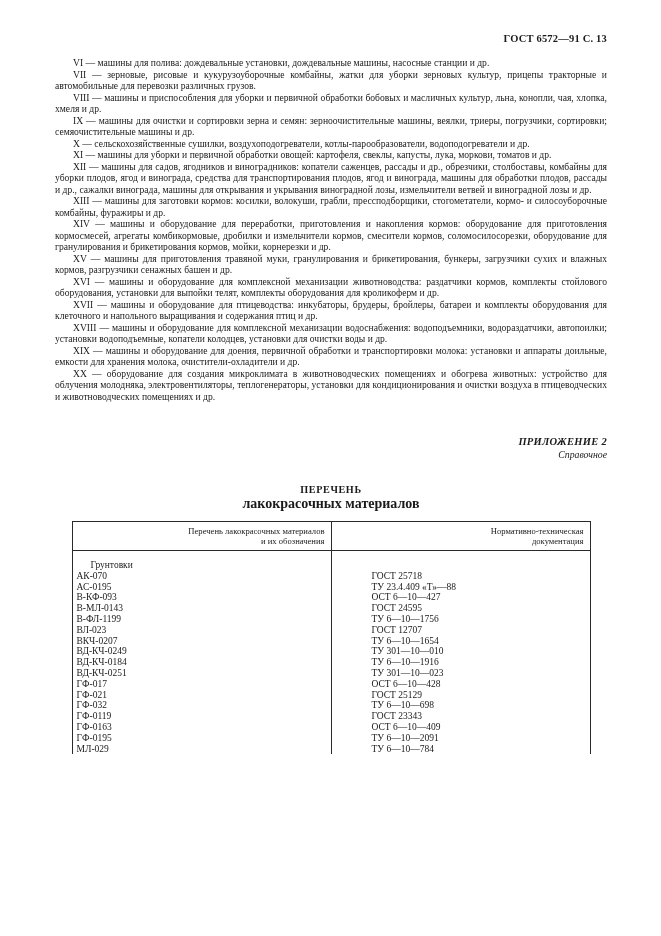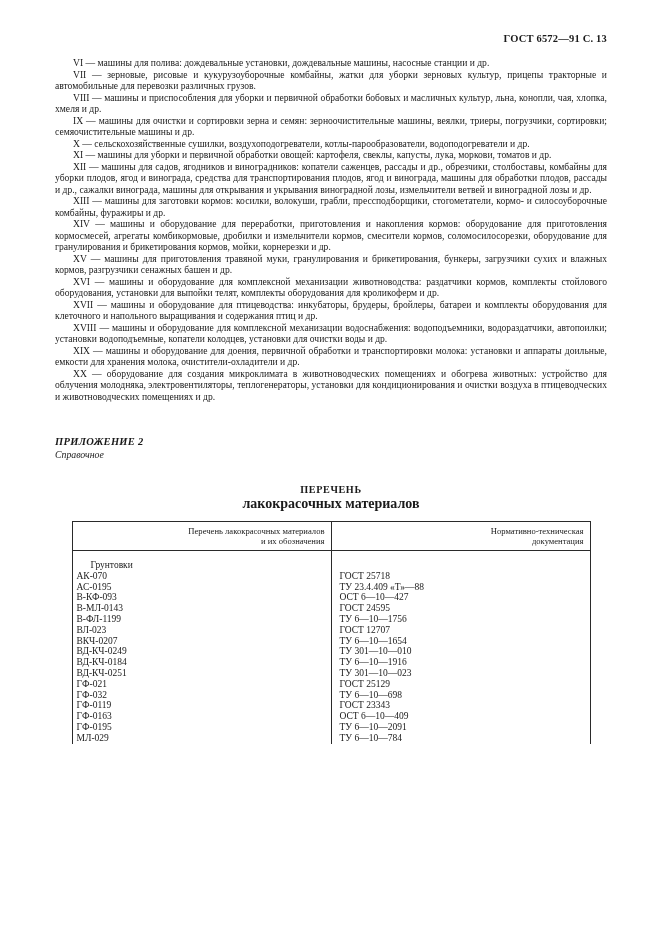--- a/index.html
+++ b/index.html
@@ -18,21 +18,21 @@
     margin-bottom:13px;
     letter-spacing:0.2px;
   }
   .doc p {
     margin:0;
     font-size:9.6px;
     line-height:11.5px;
     text-align:justify;
     text-indent:18px;
   }
-  .appendix { margin-top:34px; }
+  .appendix { text-align:right; margin-top:34px; }
   .appendix-title { font-weight:bold; font-style:italic; font-size:10.5px; letter-spacing:0.3px; }
   .appendix-sub { font-style:italic; font-size:9.8px; margin-top:2px; }
   .list-title { text-align:center; font-weight:bold; margin-top:24px; }
   .list-title .l1 { font-size:10.2px; letter-spacing:0.6px; }
   .list-title .l2 { font-size:14px; margin-top:1px; }
   table.materials {
     border-collapse:collapse;
     margin:9px auto 0 auto;
     width:492px;
     table-layout:fixed;
@@ -51,21 +51,21 @@
   table.materials td {
     border-left:1px solid #2a2a2a;
     border-right:1px solid #2a2a2a;
     font-size:9.5px;
     line-height:10.8px;
     padding:0 4px;
     vertical-align:top;
     white-space:nowrap;
     overflow:hidden;
   }
-  table.materials td.doc-cell { padding-left:8px; }
+  table.materials td.doc-cell { padding-left:40px; }
   table.materials tr.group-row td { padding-top:9px; }
   table.materials td.group-cell { padding-left:18px; }
 </style>
 </head>
 <body>
 
 <div class="page">
 
   <div class="gost-header">ГОСТ 6572—91 С. 13</div>
 
@@ -145,20 +145,24 @@
       </tr>
       <tr>
         <td>ВД-КЧ-0184</td>
         <td class="doc-cell">ТУ 6—10—1916</td>
       </tr>
       <tr>
         <td>ВД-КЧ-0251</td>
         <td class="doc-cell">ТУ 301—10—023</td>
       </tr>
       <tr>
+        <td>ГФ-017</td>
+        <td class="doc-cell">ОСТ 6—10—428</td>
+      </tr>
+      <tr>
         <td>ГФ-021</td>
         <td class="doc-cell">ГОСТ 25129</td>
       </tr>
       <tr>
         <td>ГФ-032</td>
         <td class="doc-cell">ТУ 6—10—698</td>
       </tr>
       <tr>
         <td>ГФ-0119</td>
         <td class="doc-cell">ГОСТ 23343</td>

